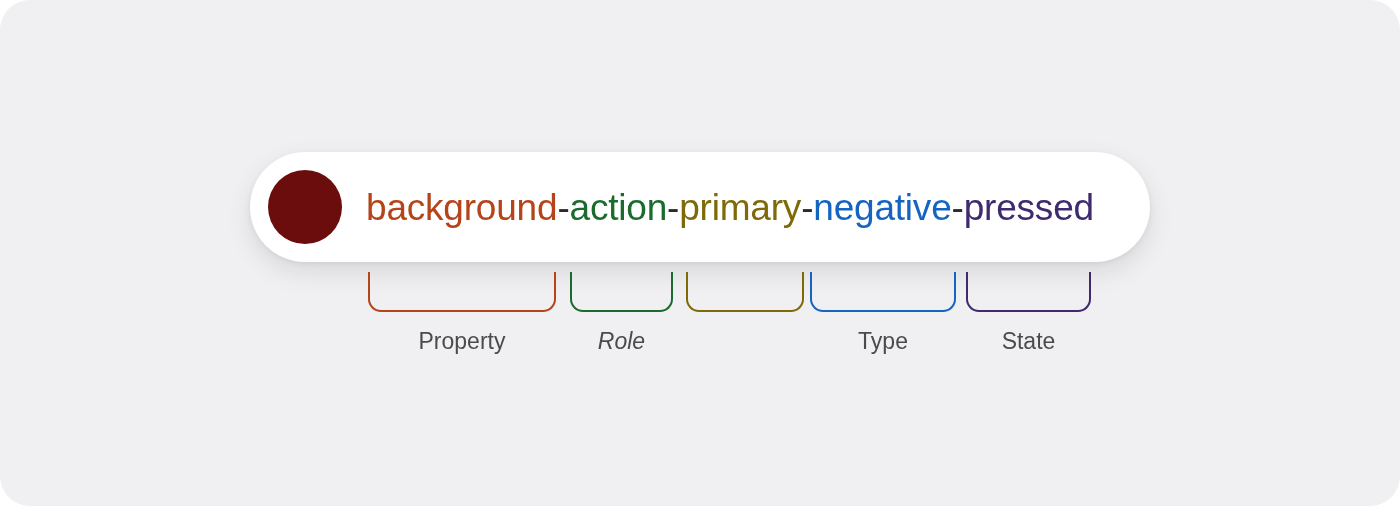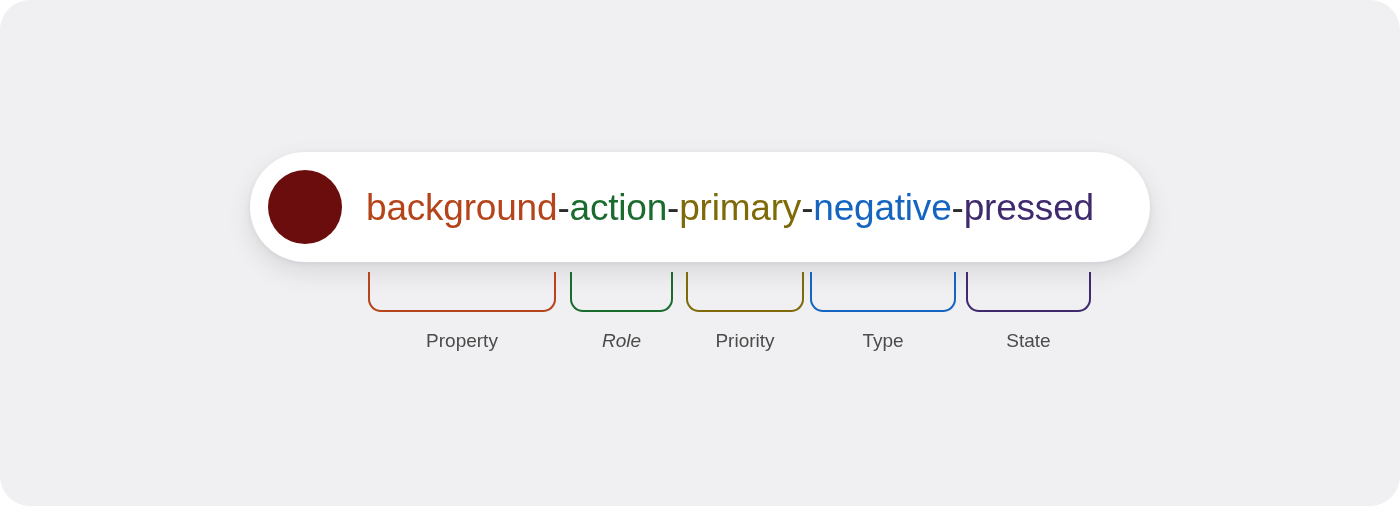--- a/index.html
+++ b/index.html
@@ -93,21 +93,21 @@
     position: absolute;
     left: 0;
     top: 326px;
     width: 1400px;
     height: 32px;
   }
   .part-label {
     position: absolute;
     top: 0;
     text-align: center;
-    font-size: 19px;
+    font-size: 23px;
     color: #4b4b4b;
     line-height: 30px;
     white-space: nowrap;
   }
 </style>
 </head>
 <body>
 
 <div id="stage">
   <div id="canvas">
@@ -121,19 +121,18 @@
         <div class="bracket" style="left: 368px; width: 188px; border-color: rgb(181, 68, 26);"></div>
         <div class="bracket" style="left: 570px; width: 103px; border-color: rgb(26, 107, 46);"></div>
         <div class="bracket" style="left: 686px; width: 118px; border-color: rgb(126, 106, 9);"></div>
         <div class="bracket" style="left: 810px; width: 146px; border-color: rgb(21, 101, 192);"></div>
         <div class="bracket" style="left: 966px; width: 125px; border-color: rgb(63, 42, 110);"></div>
       </div>
 
     <div id="labels">
         <div class="part-label" style="left: 368px; width: 188px; color: rgb(75, 75, 75);">Property</div>
         <div class="part-label" style="left: 570px; width: 103px; color: rgb(75, 75, 75); font-style: italic;">Role</div>
-        <div class="part-label" style="left: 686px; width: 118px; color: rgb(75, 75, 75);">Priority</div>
         <div class="part-label" style="left: 966px; width: 125px; color: rgb(75, 75, 75);">State</div>
         <div class="part-label" style="left: 810px; width: 146px; color: rgb(75, 75, 75);">Type</div>
       </div>
 
   </div>
 </div>
 
 </body></html>

